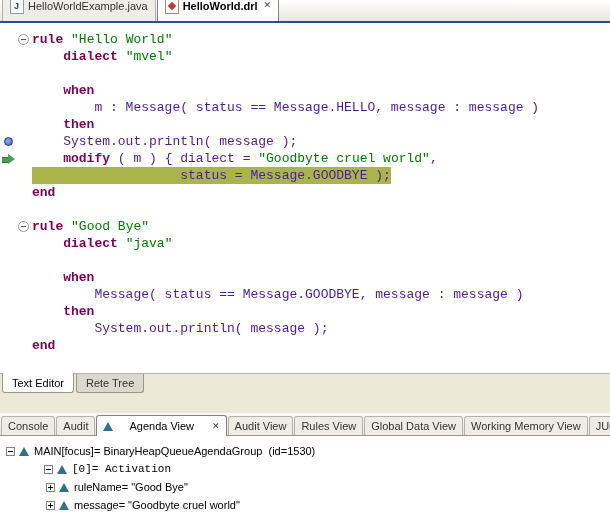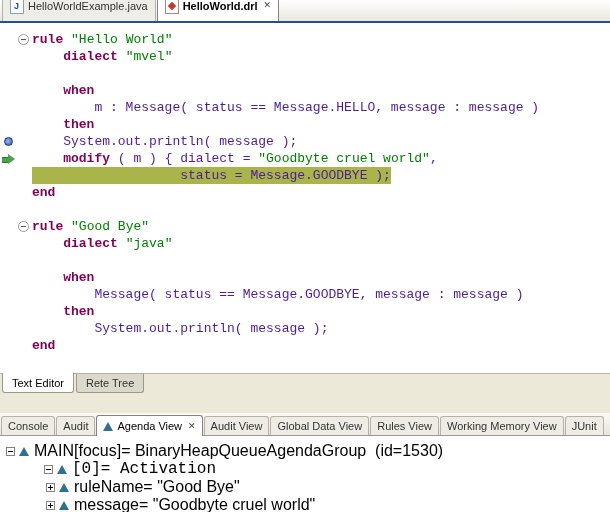--- a/index.html
+++ b/index.html
@@ -54,31 +54,31 @@
     border:1px solid #9a978c;border-top:none;border-radius:0 0 3px 3px;background:#dbd8cc;color:#333;cursor:default;white-space:nowrap;}
   .ptab.active{background:#ffffff;margin-top:-1px;height:20px;color:#000;}
 
   .sash{height:6px;flex:0 0 6px;background:#ece9d8;cursor:row-resize;}
 
   
   .view-tabbar{height:23px;flex:0 0 23px;box-sizing:border-box;background:linear-gradient(#fbfaf6,#e7e4da);
     border-bottom:1px solid #9a978c;display:flex;align-items:flex-end;padding-left:1px;margin-top:12px;}
   .vtab{height:19px;display:flex;align-items:center;padding:0 6px;margin-right:1px;box-sizing:border-box;
     border:1px solid #b5b2aa;border-bottom:none;border-radius:3px 3px 0 0;background:#eeece4;color:#333;cursor:default;white-space:nowrap;}
-  .vtab.active{background:#ffffff;border-color:#848284;margin-bottom:-1px;height:21px;color:#000;}
+  .vtab.active{background:#ffffff;border-color:#848284;margin-bottom:-1px;height:21px;color:#000;gap:12px;}
   .vicon{width:0;height:0;border-left:5px solid transparent;border-right:5px solid transparent;border-bottom:9px solid #31708f;margin-right:4px;flex:0 0 auto;}
 
   
   .tree{flex:1;background:#ffffff;padding-top:6px;overflow:hidden;}
   .trow{height:18px;display:flex;align-items:center;cursor:default;}
   .exp{position:relative;width:9px;height:9px;box-sizing:border-box;border:1px solid #848284;background:#fff;margin-right:4px;flex:0 0 auto;cursor:pointer;}
   .exp::before{content:"";position:absolute;left:1px;top:3px;width:5px;height:1px;background:#000;}
   .exp.plus::after{content:"";position:absolute;left:3px;top:1px;width:1px;height:5px;background:#000;}
   .tri{width:0;height:0;border-left:5px solid transparent;border-right:5px solid transparent;border-bottom:9px solid #31708f;margin-right:5px;flex:0 0 auto;}
-  .ttext{white-space:pre;font-size:16px;color:#000;}
+  .ttext{white-space:pre;font-size:11px;color:#000;}
 </style>
 </head>
 <body>
 
 <div class="top-tabbar">
     <div class="etab">
       <span class="ficon java-file-icon"></span>
       <span class="tlabel">HelloWorldExample.java</span>
     </div>
     <div class="etab active">
@@ -140,24 +140,24 @@
     </div>
     <div class="vtab active">
       <span class="vicon"></span>
       <span class="vlabel">Agenda View</span>
       <span class="close">✕</span>
     </div>
     <div class="vtab">
       <span class="vlabel">Audit View</span>
     </div>
     <div class="vtab">
-      <span class="vlabel">Global Data View</span>
+      <span class="vlabel">Rules View</span>
     </div>
     <div class="vtab">
-      <span class="vlabel">Rules View</span>
+      <span class="vlabel">Global Data View</span>
     </div>
     <div class="vtab">
       <span class="vlabel">Working Memory View</span>
     </div>
     <div class="vtab">
       <span class="vlabel">JUnit</span>
     </div>
   </div>
 
 <div class="tree">

